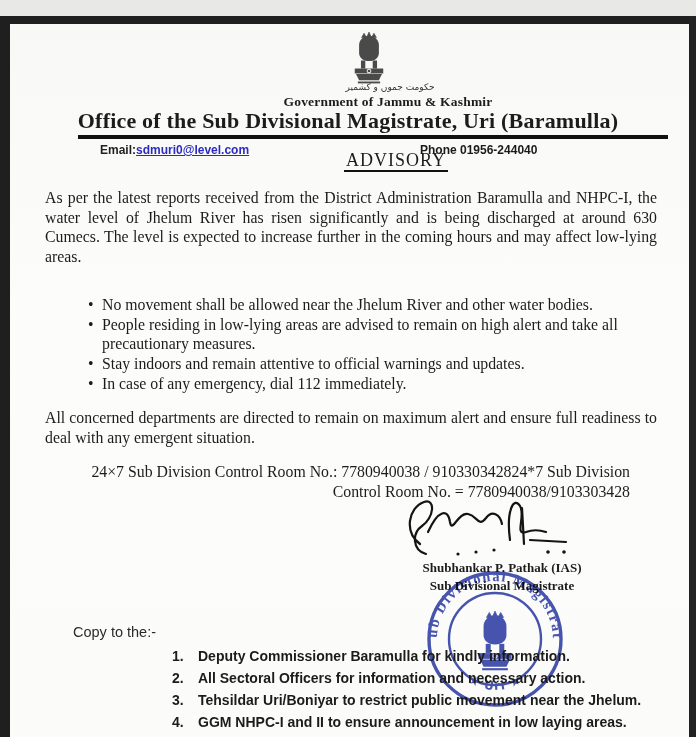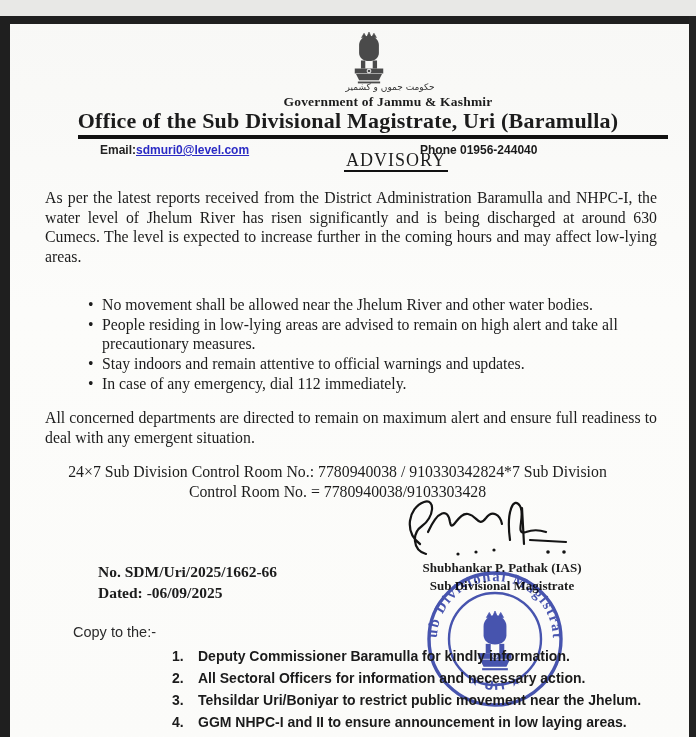--- a/index.html
+++ b/index.html
@@ -28,21 +28,21 @@
   .advisory-title{top:134px;font-weight:normal;font-size:18px;letter-spacing:1px;padding-left:48px;}
   .advisory-title span{border-bottom:2.5px solid #111;padding:0 2px;}
 
   .para{position:absolute;left:45px;width:612px;font-size:15.8px;line-height:1.24;text-align:justify;}
   .para-1{top:172px;}
   .pub-adv{position:absolute;left:45px;top:260px;font-size:15.8px;letter-spacing:.2px;}
   .bullets{position:absolute;left:88px;top:280px;width:565px;font-size:15.8px;line-height:1.2;}
   .bullets .b-item{display:flex;margin-bottom:1px;}
   .bullets .dot{width:14px;flex:0 0 14px;}
   .para-2{top:392px;}
-  .control-room{position:absolute;left:45px;top:446px;width:585px;font-size:15.8px;line-height:1.25;text-align:center;}
+  .control-room{position:absolute;left:45px;top:446px;width:585px;font-size:15.8px;line-height:1.25;text-align:right;}
 
   .signature{position:absolute;left:398px;top:476px;width:180px;height:74px;}
   .ref-block{position:absolute;left:98px;top:545px;font-weight:bold;font-size:15.5px;line-height:1.38;}
   .sig-block{position:absolute;left:382px;top:543px;width:240px;text-align:center;
     font-weight:bold;font-size:13px;line-height:1.35;}
 
   .stamp{position:absolute;left:422px;top:550px;width:146px;height:146px;opacity:.88;mix-blend-mode:multiply;}
   .copy-heading{position:absolute;left:73px;top:608px;font-family:"Liberation Sans",sans-serif;
     font-size:14.5px;color:#2a2a2a;}
   .copy-list{position:absolute;left:172px;top:632px;width:480px;
@@ -135,24 +135,20 @@
     </g>
     <g fill="#141414">
       <circle cx="60" cy="62" r="1.6"></circle>
         <circle cx="78" cy="60" r="1.6"></circle>
         <circle cx="96" cy="58" r="1.6"></circle>
       <circle cx="150" cy="60" r="1.8"></circle>
         <circle cx="166" cy="60" r="1.8"></circle>
     </g>
   </svg>
 
-  <div class="ref-block">
-    <div>No. SDM/Uri/2025/1662-66</div>
-    <div>Dated: -06/09/2025</div>
-  </div>
 
   <div class="sig-block">
     <div>Shubhankar P. Pathak (IAS)</div>
     <div>Sub Divisional Magistrate</div>
   </div>
 
   <svg class="stamp" viewBox="0 0 146 146">
     <defs>
       <path id="arcTop" d="M 15,73 A 58,58 0 1 1 131,73" fill="none"></path>
       <path id="arcBot" d="M 22,73 A 51,51 0 0 0 124,73" fill="none"></path>

